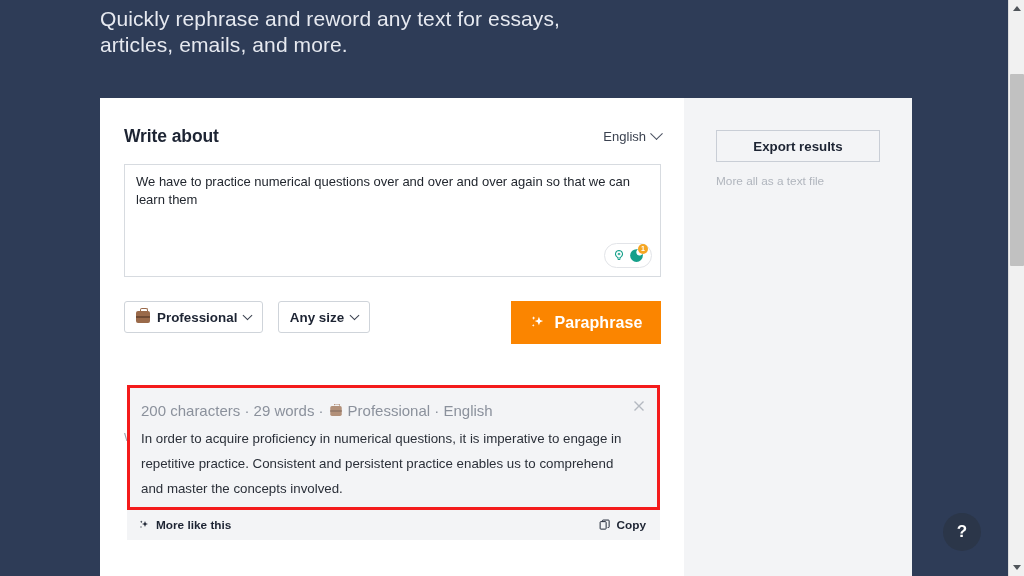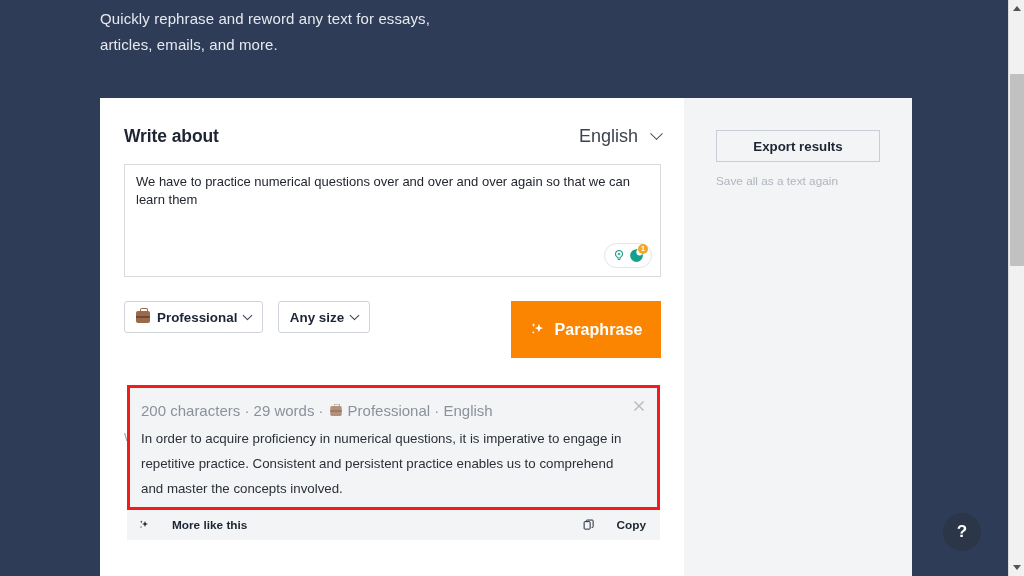--- a/index.html
+++ b/index.html
@@ -19,21 +19,21 @@
     background: #2e3c57;
     overflow: hidden;
   }
 
   
   .hero {
     position: absolute;
     left: 100px; top: 6px;
     width: 520px;
     color: #e6e9f0;
-    font-size: 15px;
+    font-size: 21px;
     line-height: 26px;
     letter-spacing: .1px;
   }
 
   
   .app-card {
     position: absolute;
     left: 100px; top: 78px;
     width: 812px; height: 486px;
     background: #1d4ed8;
@@ -62,22 +62,22 @@
   }
   .title {
     font-size: 17.5px;
     font-weight: bold;
     color: #1d2433;
     letter-spacing: -.1px;
   }
   .lang-select {
     display: flex;
     align-items: center;
-    gap: 14px;
-    font-size: 18px;
+    gap: 6px;
+    font-size: 13px;
     color: #3b4250;
     cursor: pointer;
   }
   .caret {
     display: inline-block;
     width: 9px; height: 9px;
     border-right: 1.6px solid #4a5160;
     border-bottom: 1.6px solid #4a5160;
     transform: rotate(45deg) translate(-2px,-2px);
   }
@@ -181,21 +181,21 @@
     position: absolute;
     left: 24px; top: 333px;
     font-size: 11.5px;
     color: #9aa0ab;
   }
 
   
   .cta {
     position: absolute;
     left: 411px; top: 203px;
-    width: 150px; height: 57px;
+    width: 150px; height: 43px;
     background: #fb8500;
     border: none;
     color: #fff;
     font-size: 16px;
     font-weight: bold;
     letter-spacing: .1px;
     display: flex;
     align-items: center;
     justify-content: center;
     gap: 8px;
@@ -247,21 +247,21 @@
     align-items: center;
     justify-content: space-between;
     padding: 0 14px 0 11px;
     font-size: 11.8px;
     font-weight: bold;
     color: #1d2433;
   }
   .foot-btn {
     display: flex;
     align-items: center;
-    gap: 22px;
+    gap: 6px;
     cursor: pointer;
   }
   .sparkle-sm { width: 12px; height: 12px; }
   .copy-ic { width: 12px; height: 12px; }
 
   
   .export-btn {
     position: absolute;
     left: 32px; top: 32px;
     width: 164px; height: 32px;
@@ -417,21 +417,21 @@
             </svg>
             <span>Copy</span>
           </div>
         </div>
       </div>
 
     </div>
 
     <div class="right-col">
       <button class="export-btn">Export results</button>
-      <div class="export-sub">Save all as a text again</div>
+      <div class="export-sub">More all as a text file</div>
     </div>
 
   </div>
 
   <div class="help-fab">?</div>
 
 </div>
 
 <div class="scrollbar">
   <div class="sb-arrow up">

